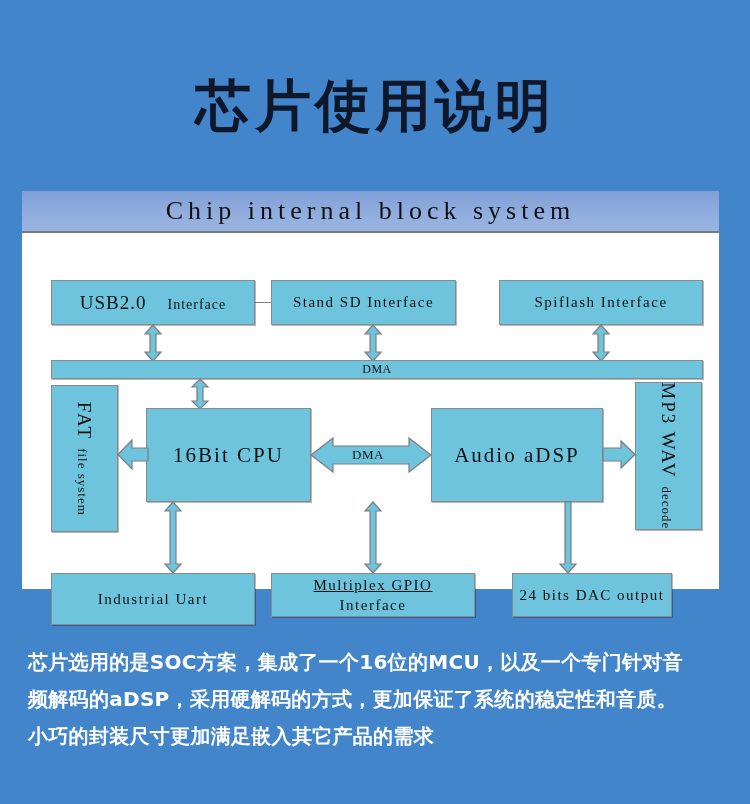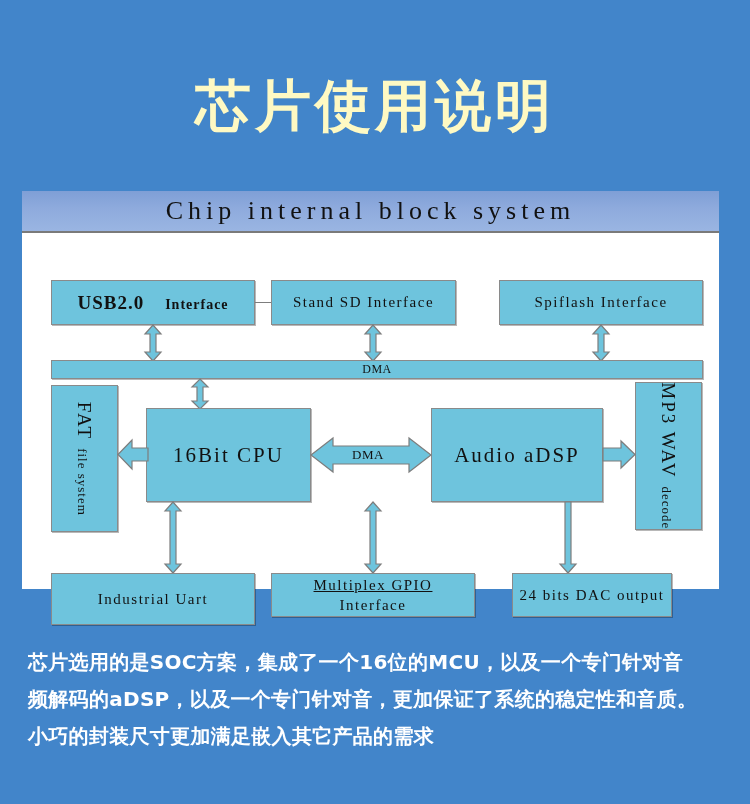--- a/index.html
+++ b/index.html
@@ -16,21 +16,21 @@
     position: relative;
   }
 
   
   .page-title {
     position: absolute;
     top: 78px;
     left: 0;
     width: 750px;
     text-align: center;
-    color: #fef9c3;
+    color: #0f172a;
     font-size: 56px;
     font-weight: bold;
     letter-spacing: 4px;
     line-height: 1;
     font-family: "DejaVu Sans", "Liberation Sans", sans-serif;
   }
 
   
   .diagram-panel {
     position: absolute;
@@ -86,21 +86,21 @@
     line-height: 1.35;
   }
   .t-md  { font-size: 15px; letter-spacing: 1.5px; }
   .t-xl  { font-size: 21px; letter-spacing: 2px; }
 
   
   #blk-usb   { left: 29px;  top: 47px;  width: 204px; height: 45px; }
   #blk-sd    { left: 249px; top: 47px;  width: 185px; height: 45px; }
   #blk-spi   { left: 477px; top: 47px;  width: 204px; height: 45px; }
 
-  .usb-line1 { display: flex; align-items: baseline; gap: 21px; font-weight: bold; }
+  .usb-line1 { display: flex; align-items: baseline; gap: 21px; }
   .usb-main  { font-size: 19px; letter-spacing: 1px; }
   .usb-sub   { font-size: 14px; letter-spacing: 1px; }
 
   
   #bus-dma {
     left: 29px; top: 127px; width: 652px; height: 19px;
     font-size: 12px; letter-spacing: 0.5px;
     justify-content: center;
   }
 
@@ -292,15 +292,15 @@
 
     <div class="blk t-md" id="blk-dac">
       <span>24 bits DAC output</span>
     </div>
 
   </div>
 </div>
 
 <div class="desc">
   <p>芯片选用的是SOC方案，集成了一个16位的MCU，以及一个专门针对音</p>
-  <p>频解码的aDSP，以及一个专门针对音，更加保证了系统的稳定性和音质。</p>
+  <p>频解码的aDSP，采用硬解码的方式，更加保证了系统的稳定性和音质。</p>
   <p>小巧的封装尺寸更加满足嵌入其它产品的需求</p>
 </div>
 
 </body></html>

